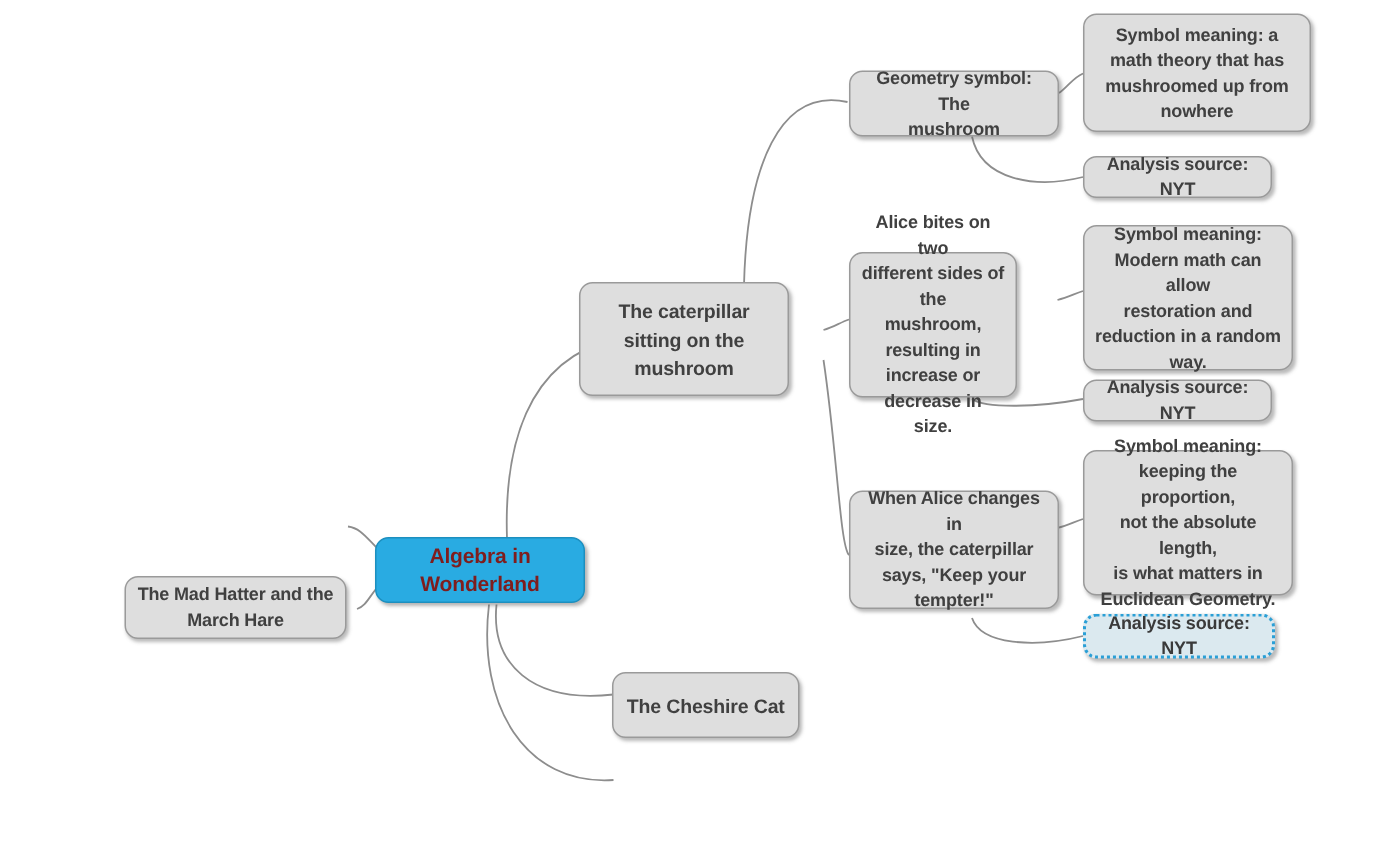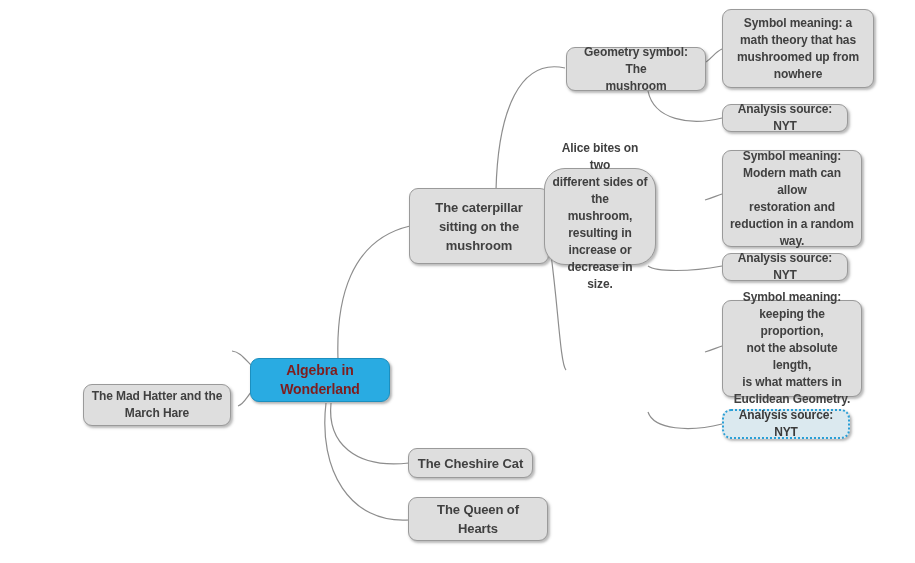--- a/index.html
+++ b/index.html
@@ -108,30 +108,26 @@
     <span class="txt">Algebra in
 Wonderland</span>
   </div>
 
 
   <div class="node topic" style="left:83px; top:384px; width:148px; height:42px; font-size:12px; line-height:17px;">
     <span class="txt">The Mad Hatter and the
 March Hare</span>
   </div>
 
-  <div class="node topic" style="left:408px; top:448px; width:125px; height:30px; font-size:13px; line-height:17px;">
+  <div class="node topic" style="left:408px; top:448px; width:125px; height:44px; font-size:13px; line-height:17px;">
     <span class="txt">The Cheshire Cat</span>
   </div>
 
-  <div class="node topic" style="left:408px; top:497px; width:140px; height:44px; font-size:13px; line-height:19px;">
-    <span class="txt">The Queen of
-Hearts</span>
-  </div>
 
-  <div class="node topic" style="left:409px; top:188px; width:140px; height:76px; font-size:13px; line-height:19px;">
+  <div class="node topic" style="left:386px; top:188px; width:140px; height:76px; font-size:13px; line-height:19px;">
     <span class="txt">The caterpillar
 sitting on the
 mushroom</span>
   </div>
 
   <div class="node topic" style="left:566px; top:47px; width:140px; height:44px; font-size:12px; line-height:17px;">
     <span class="txt">Geometry symbol: The
 mushroom</span>
   </div>
 
@@ -139,40 +135,46 @@
     <span class="txt">Symbol meaning: a
 math theory that has
 mushroomed up from
 nowhere</span>
   </div>
 
   <div class="node topic" style="left:722px; top:104px; width:126px; height:28px; font-size:12px; line-height:17px;">
     <span class="txt">Analysis source: NYT</span>
   </div>
 
-  <div class="node topic" style="left:544px; top:168px; width:112px; height:97px; font-size:12px; line-height:17px;border-radius:21px;">
+  <div class="node topic" style="left:566px; top:168px; width:112px; height:97px; font-size:12px; line-height:17px;">
     <span class="txt">Alice bites on two
 different sides of the
 mushroom, resulting in
 increase or decrease in
 size.</span>
   </div>
 
   <div class="node topic" style="left:722px; top:150px; width:140px; height:97px; font-size:12px; line-height:17px;">
     <span class="txt">Symbol meaning:
 Modern math can allow
 restoration and
 reduction in a random
 way.</span>
   </div>
 
   <div class="node topic" style="left:722px; top:253px; width:126px; height:28px; font-size:12px; line-height:17px;">
     <span class="txt">Analysis source: NYT</span>
   </div>
 
+  <div class="node topic" style="left:566px; top:327px; width:140px; height:79px; font-size:12px; line-height:17px;">
+    <span class="txt">When Alice changes in
+size, the caterpillar
+says, "Keep your
+tempter!"</span>
+  </div>
 
   <div class="node topic" style="left:722px; top:300px; width:140px; height:97px; font-size:12px; line-height:17px;">
     <span class="txt">Symbol meaning:
 keeping the proportion,
 not the absolute length,
 is what matters in
 Euclidean Geometry.</span>
   </div>
 
   <div class="node selected" style="left:722px; top:409px; width:128px; height:30px; font-size:12px; line-height:17px;">

